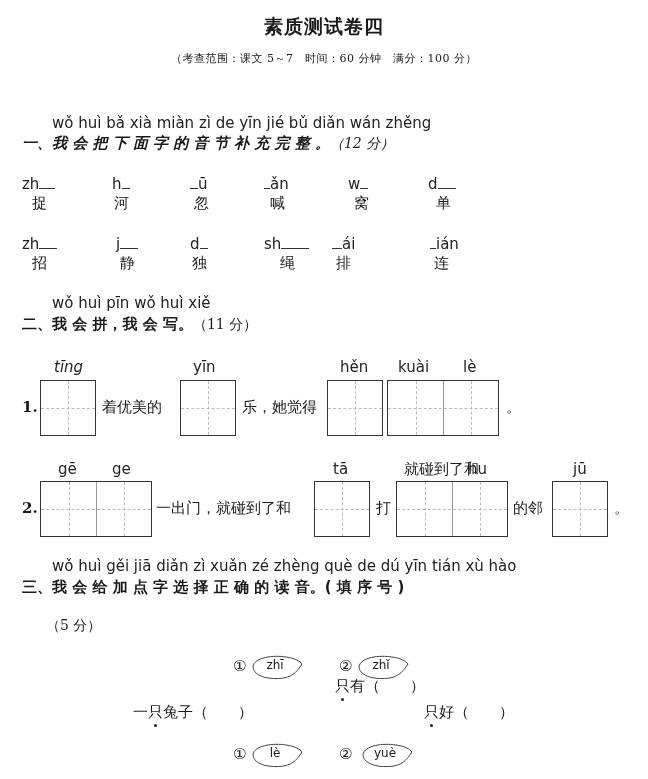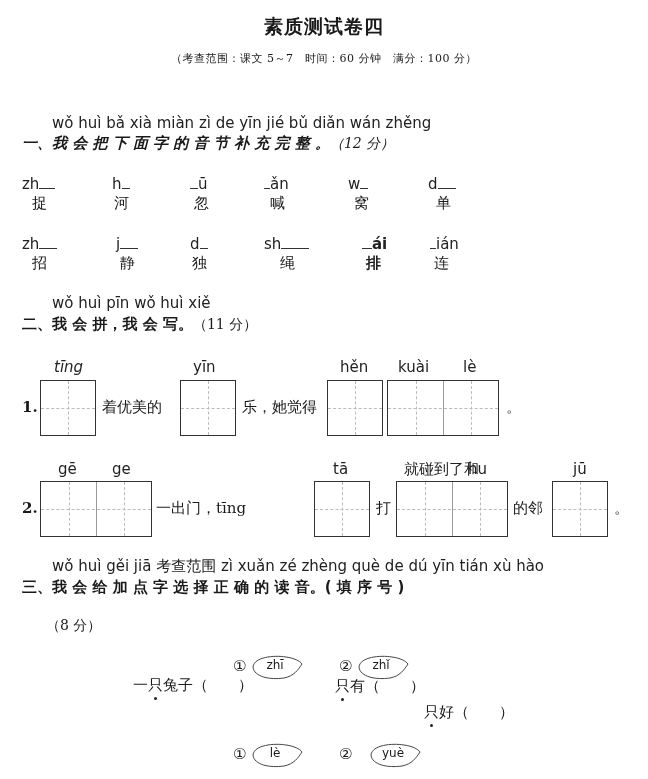--- a/index.html
+++ b/index.html
@@ -69,21 +69,21 @@
   <div class="hz" style="margin-left:4px; margin-top:1px;">静</div>
 </div>
 <div class="abs" style="left:190px; top:234px;">
   <span class="py">d</span><span class="blank" style="width:8px;"></span>
   <div class="hz" style="margin-left:2px; margin-top:1px;">独</div>
 </div>
 <div class="abs" style="left:264px; top:234px;">
   <span class="py">sh</span><span class="blank" style="width:28px;"></span>
   <div class="hz" style="margin-left:16px; margin-top:1px;">绳</div>
 </div>
-<div class="abs" style="left:362px; top:234px;font-weight:bold;">
+<div class="abs" style="left:332px; top:234px;">
   <span class="blank" style="width:10px;"></span><span class="py">ái</span>
   <div class="hz" style="margin-left:4px; margin-top:1px;">排</div>
 </div>
 <div class="abs" style="left:430px; top:234px;">
   <span class="blank" style="width:6px;"></span><span class="py">ián</span>
   <div class="hz" style="margin-left:4px; margin-top:1px;">连</div>
 </div>
 
 <div class="abs py" style="left:52px; top:294px;">wǒ huì pīn  wǒ huì xiě</div>
 <div class="abs heading" style="left:22px; top:315px;">
@@ -126,74 +126,74 @@
 <div class="abs py" style="left:468px; top:460px;">hu</div>
 <div class="abs py" style="left:573px; top:460px;">jū</div>
 
 <div class="abs qnum" style="left:22px; top:499px;">2.</div>
 <div class="box" style="left:40px; top:481px; width:112px; height:56px;">
   <div class="dh"></div>
   <div class="dv" style="left:25%;"></div>
   <div class="dv" style="left:75%;"></div>
   <div style="position:absolute; left:50%; top:0; bottom:0; border-left:1px solid #999;"></div>
 </div>
-<div class="abs hz" style="left:156px; top:499px;">一出门，tīng</div>
+<div class="abs hz" style="left:156px; top:499px;">一出门，就碰到了和</div>
 <div class="box" style="left:314px; top:481px; width:56px; height:56px;">
   <div class="dh"></div>
     <div class="dv" style="left:50%;"></div>
 </div>
 <div class="abs hz" style="left:376px; top:499px;">打</div>
 <div class="box" style="left:396px; top:481px; width:112px; height:56px;">
   <div class="dh"></div>
   <div class="dv" style="left:25%;"></div>
   <div class="dv" style="left:75%;"></div>
   <div style="position:absolute; left:50%; top:0; bottom:0; border-left:1px solid #999;"></div>
 </div>
 <div class="abs hz" style="left:513px; top:499px;">的邻</div>
 <div class="box" style="left:552px; top:481px; width:56px; height:56px;">
   <div class="dh"></div>
     <div class="dv" style="left:50%;"></div>
 </div>
 <div class="abs hz" style="left:614px; top:499px;">。</div>
 
-<div class="abs py" style="left:52px; top:557px;">wǒ huì gěi jiā 考查范围 zì xuǎn zé zhèng què de dú yīn    tián xù hào</div>
+<div class="abs py" style="left:52px; top:557px;">wǒ huì gěi jiā diǎn zì xuǎn zé zhèng què de dú yīn    tián xù hào</div>
 <div class="abs heading" style="left:22px; top:578px;">三、我 会 给 加  点  字  选  择  正   确 的 读 音。( 填  序  号 )</div>
-<div class="abs" style="left:46px; top:617px; font-size:14px;">（8 分）</div>
+<div class="abs" style="left:46px; top:617px; font-size:14px;">（5 分）</div>
 
 <div class="abs circ" style="left:233px; top:657px;">①</div>
 <div class="leaf" style="left:250px; top:654px;">
   <svg width="54" height="26" viewBox="0 0 54 26">
       <path d="M3,13 C4,3 24,1 36,3 C44,4 50,7 52,10 C48,16 44,22 34,24 C20,26 4,23 3,13 Z" fill="none" stroke="#444" stroke-width="1"></path>
     </svg>
   <span>zhī</span>
 </div>
 <div class="abs circ" style="left:339px; top:657px;">②</div>
 <div class="leaf" style="left:356px; top:654px;">
   <svg width="54" height="26" viewBox="0 0 54 26">
       <path d="M3,13 C4,3 24,1 36,3 C44,4 50,7 52,10 C48,16 44,22 34,24 C20,26 4,23 3,13 Z" fill="none" stroke="#444" stroke-width="1"></path>
     </svg>
   <span>zhǐ</span>
 </div>
 
-<div class="abs hz" style="left:133px; top:676px;">
+<div class="abs hz" style="left:133px; top:703px;">
   <span>一</span><span class="dotted">只</span><span>兔子（　　）</span>
 </div>
 <div class="abs hz" style="left:296px; top:677px;margin-left:39px;">
   <span class="dotted">只</span><span>有（　　）</span>
 </div>
 <div class="abs hz" style="left:424px; top:703px;">
   <span class="dotted">只</span><span>好（　　）</span>
 </div>
 
 <div class="abs circ" style="left:233px; top:745px;">①</div>
 <div class="leaf" style="left:250px; top:742px;">
   <svg width="54" height="26" viewBox="0 0 54 26">
       <path d="M3,13 C4,3 24,1 36,3 C44,4 50,7 52,10 C48,16 44,22 34,24 C20,26 4,23 3,13 Z" fill="none" stroke="#444" stroke-width="1"></path>
     </svg>
   <span>lè</span>
 </div>
 <div class="abs circ" style="left:339px; top:745px;">②</div>
-<div class="leaf" style="left:368px; top:742px;">
+<div class="leaf" style="left:360px; top:742px;">
   <svg width="54" height="26" viewBox="0 0 54 26">
       <path d="M3,13 C4,3 24,1 36,3 C44,4 50,7 52,10 C48,16 44,22 34,24 C20,26 4,23 3,13 Z" fill="none" stroke="#444" stroke-width="1"></path>
     </svg>
   <span>yuè</span>
 </div>
 
 </body></html>

